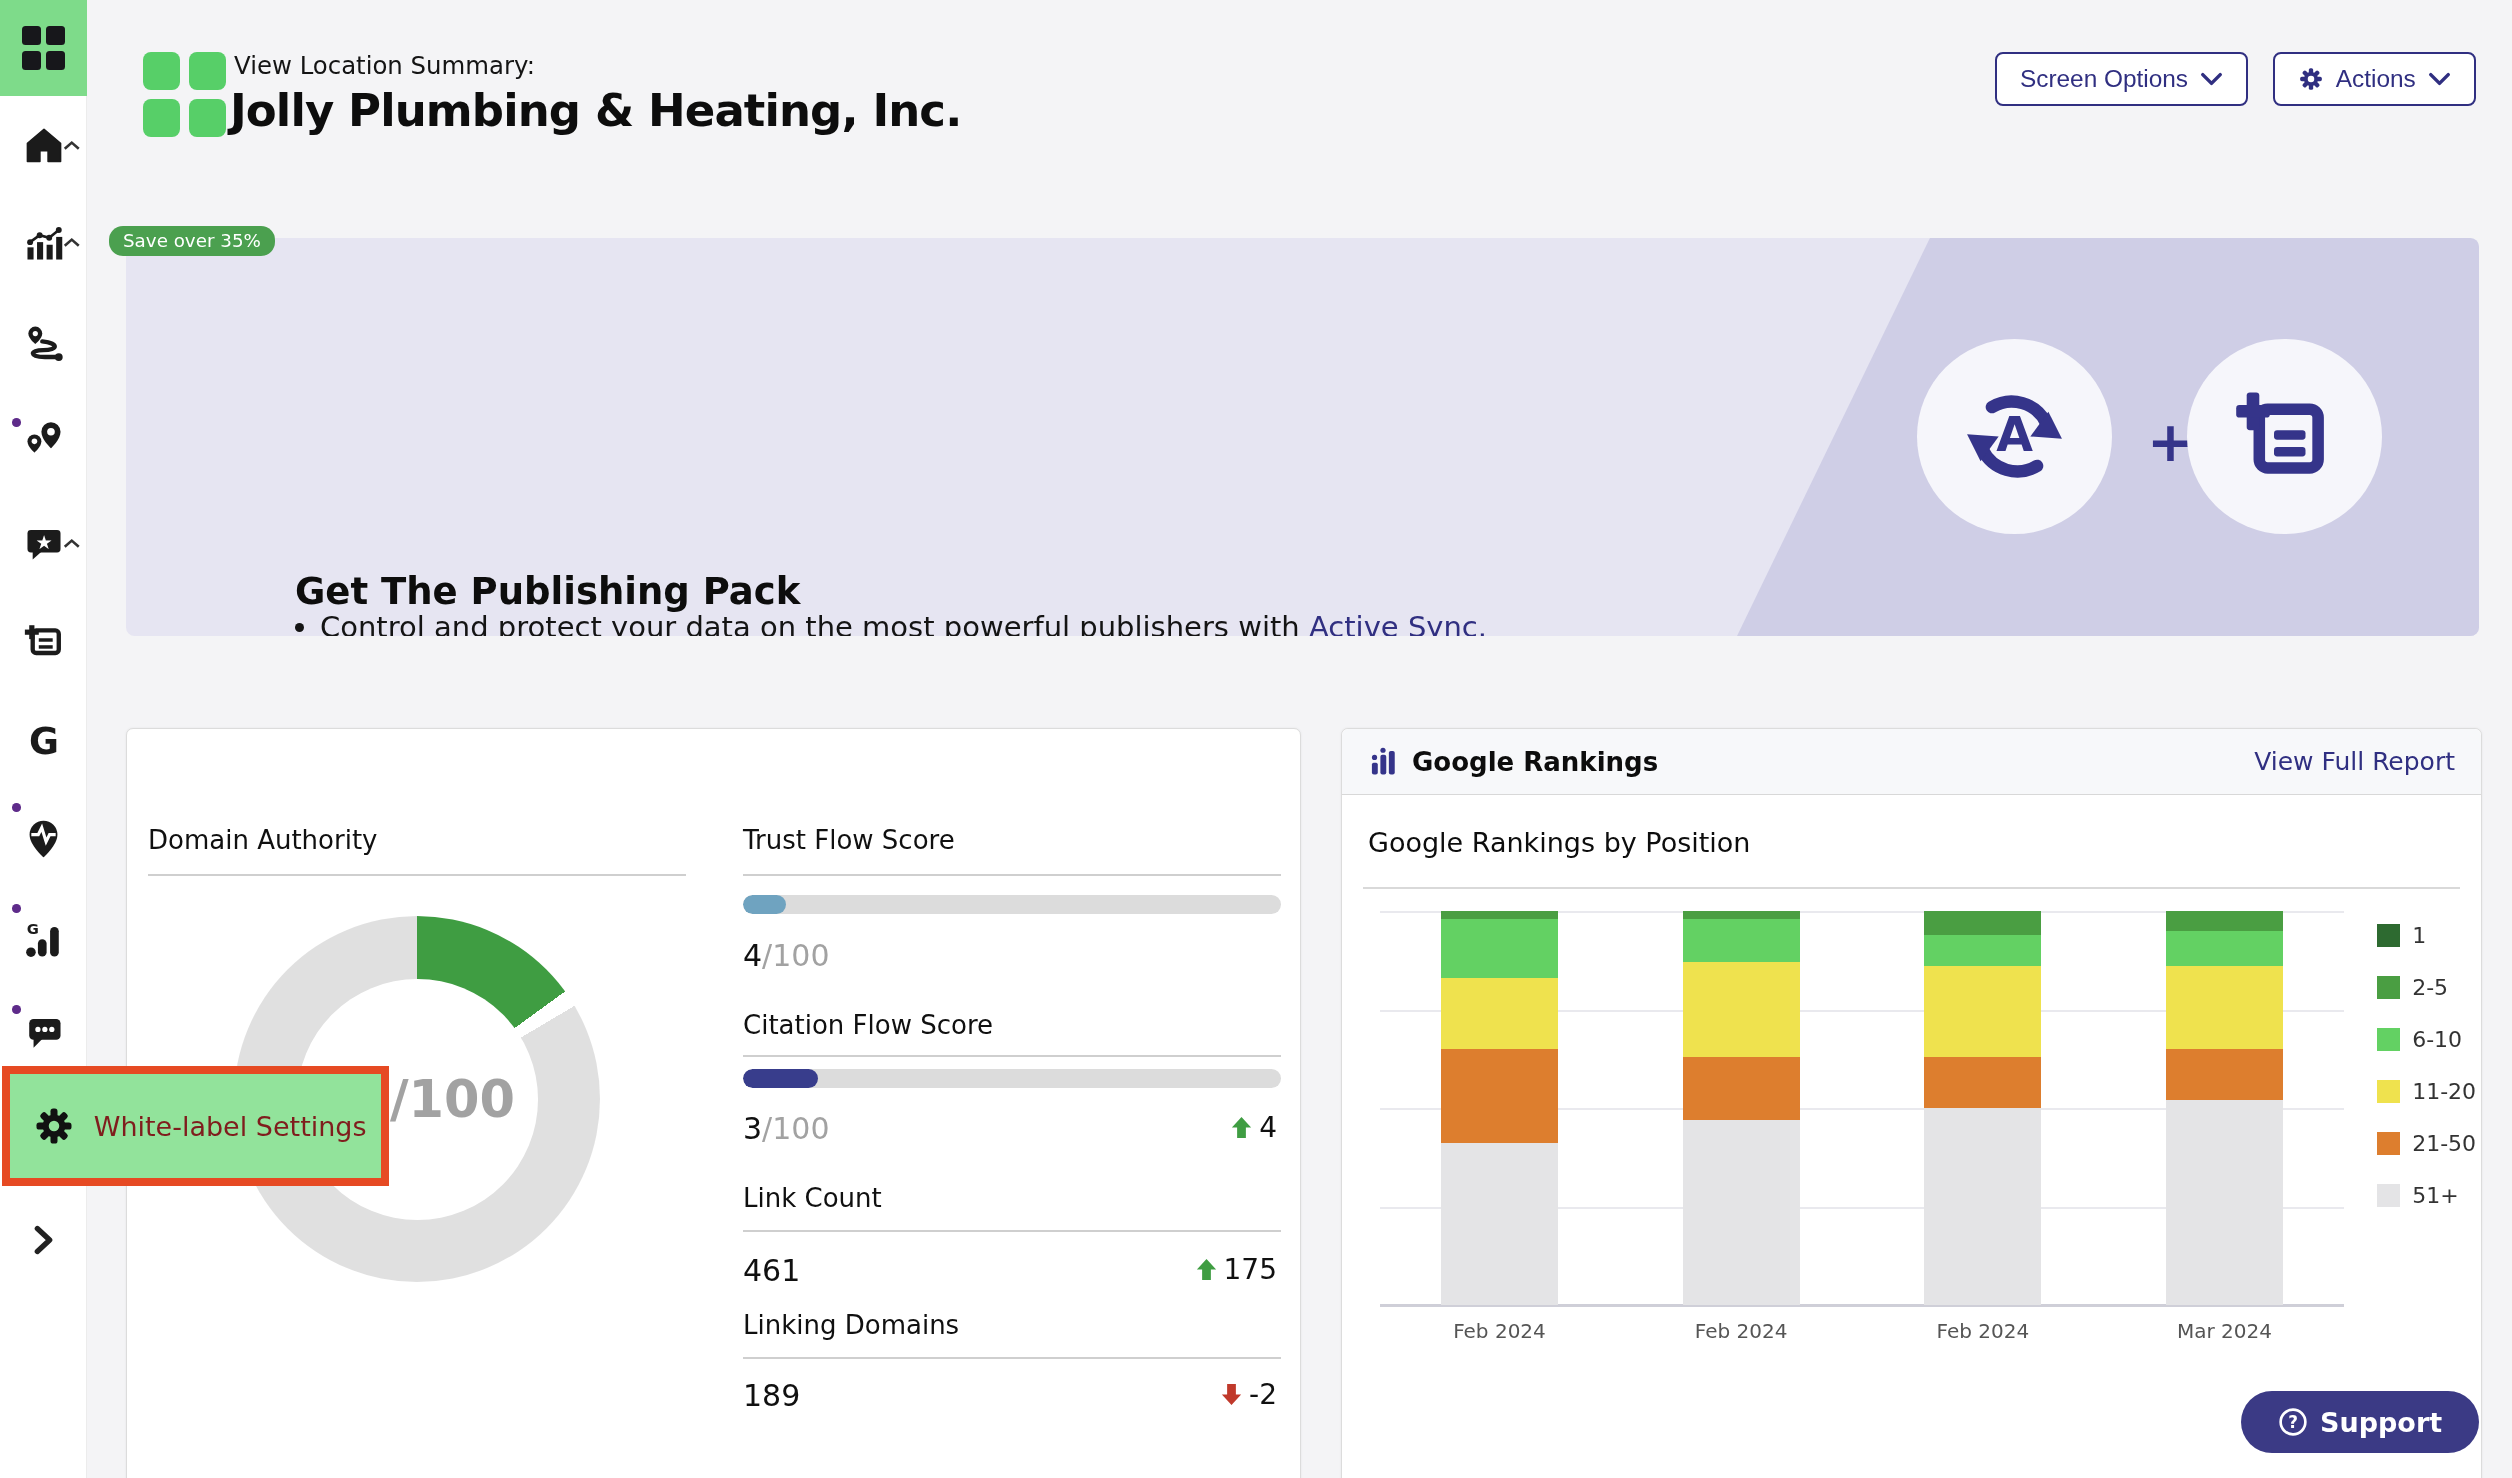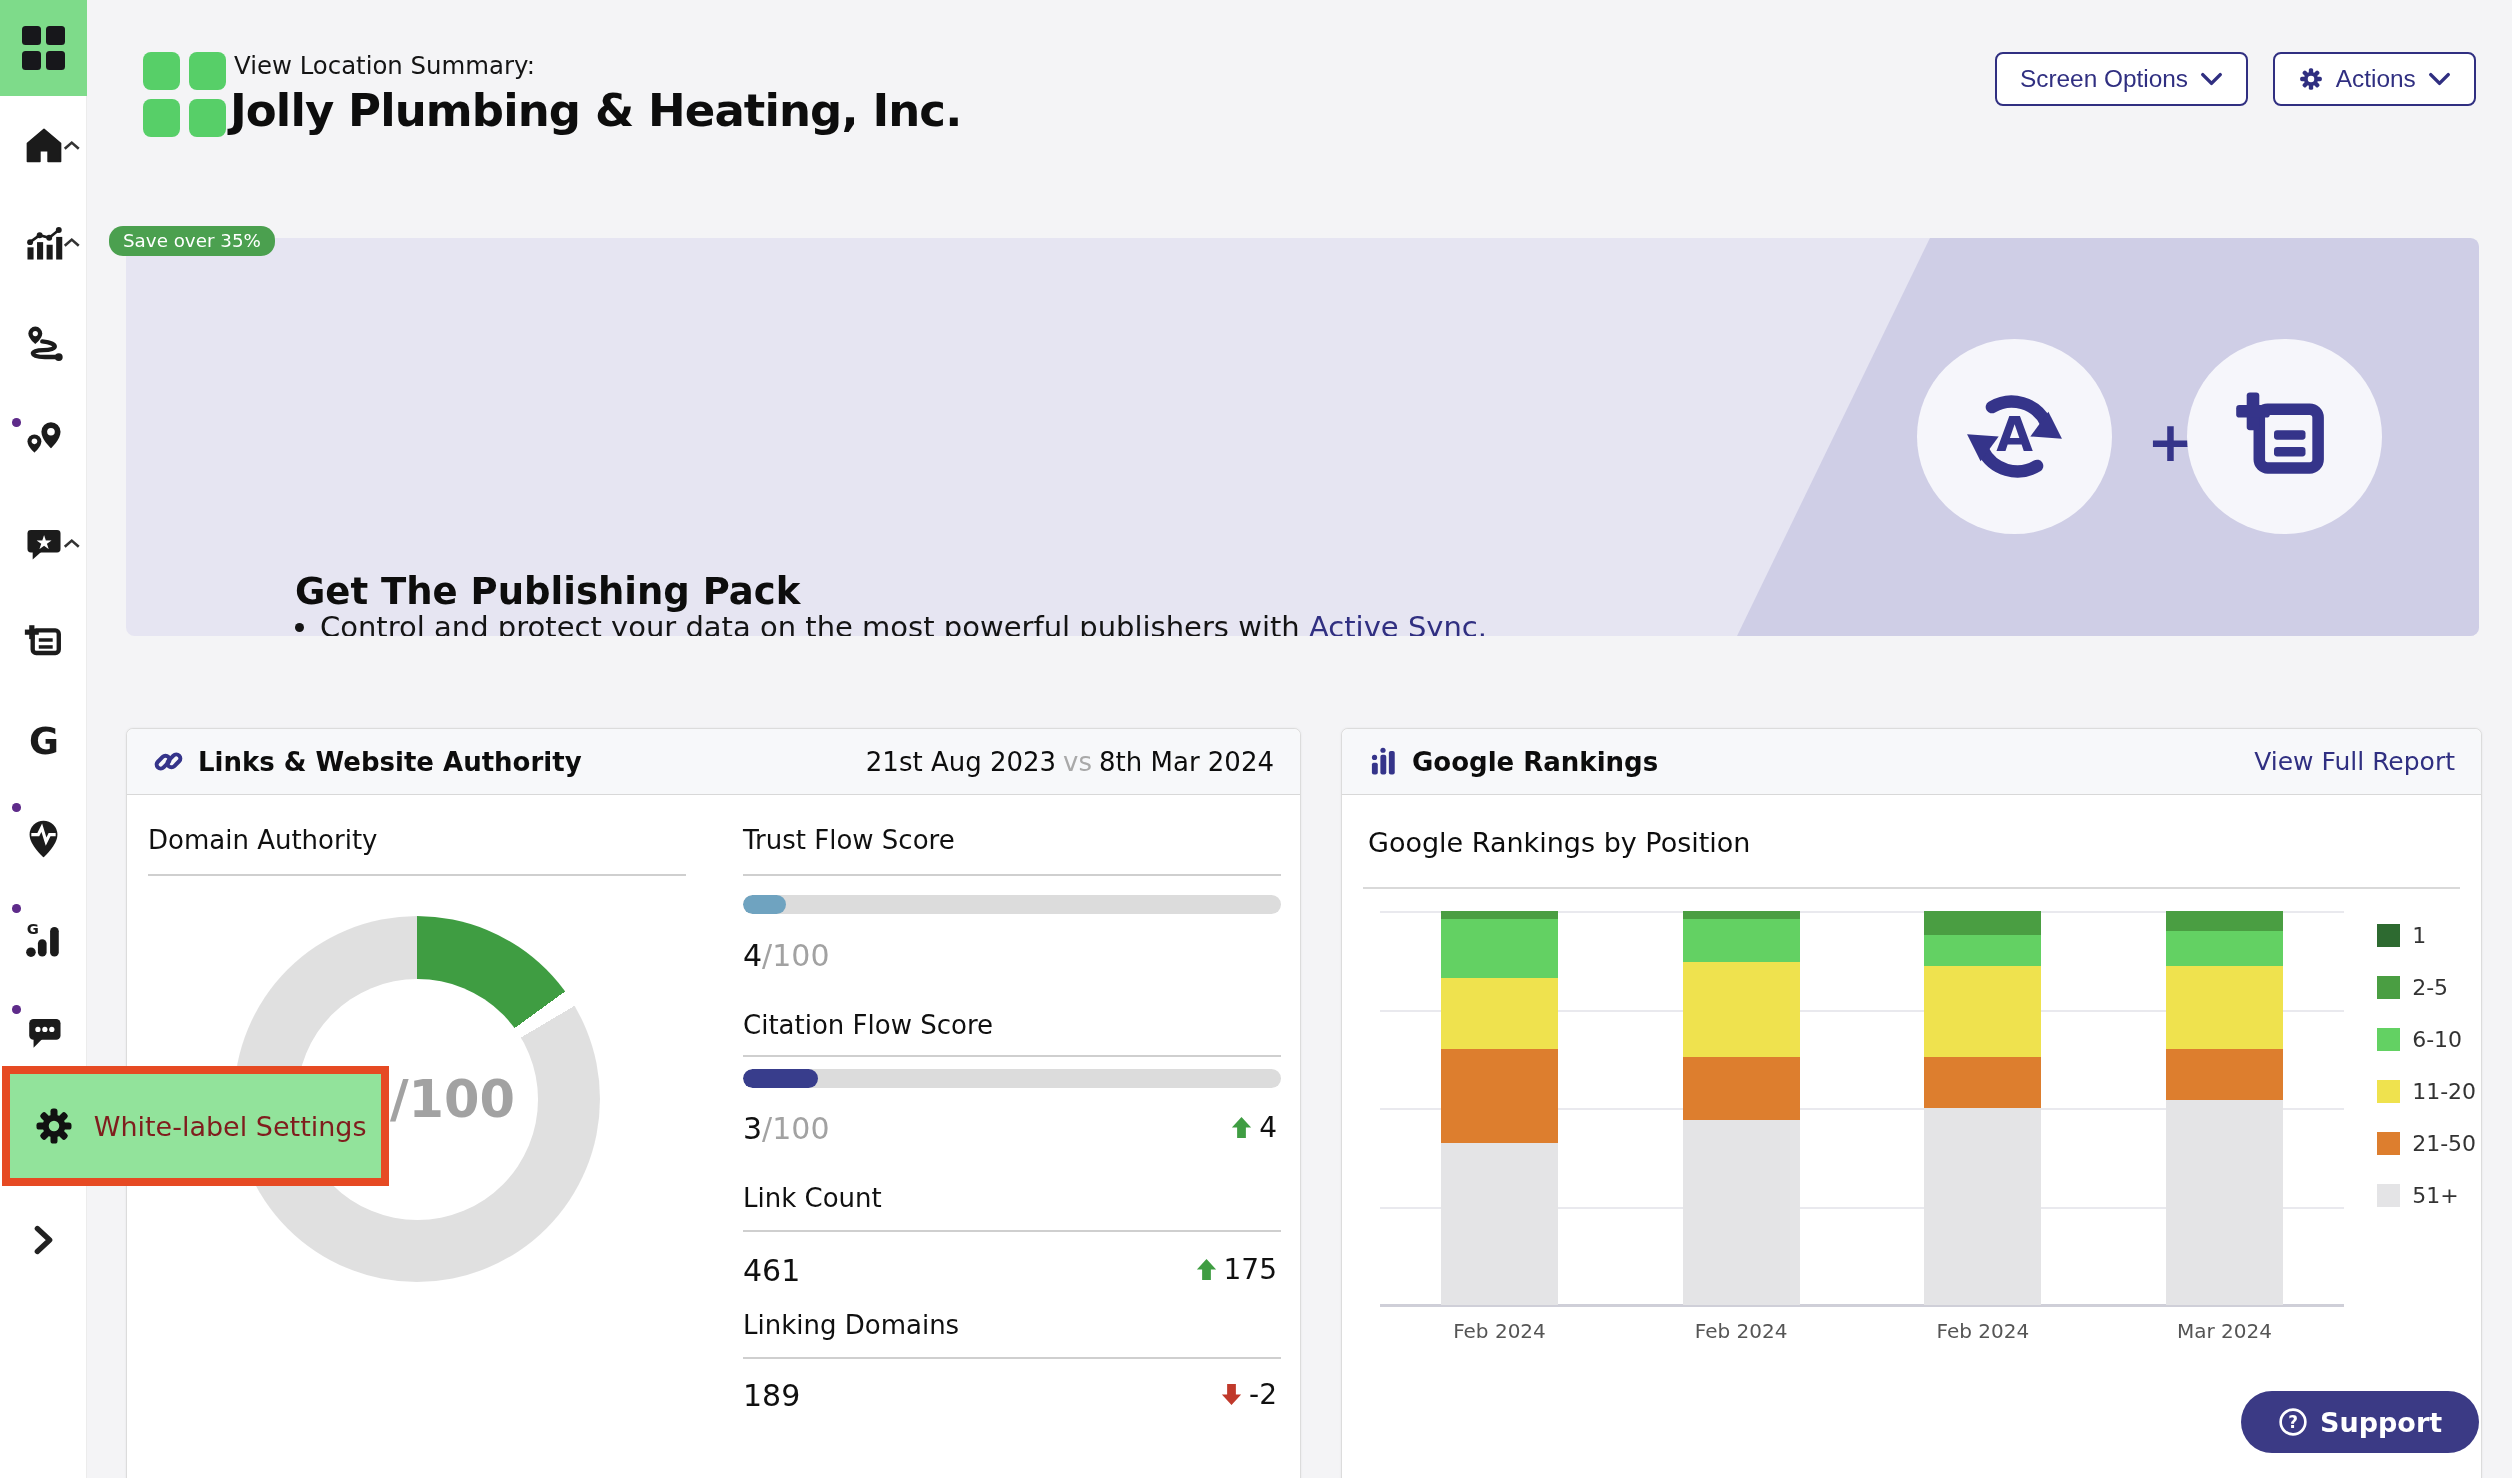--- a/index.html
+++ b/index.html
@@ -264,32 +264,20 @@
     </div>
     <h2 class="banner-title">Get The Publishing Pack</h2>
     <ul class="banner-bullets">
       <li><span>Control and protect your data on the most powerful publishers with </span><a href="#">Active Sync.</a></li>
 
     </ul>
 
   </section>
 
   <section class="card links-card">
-    <div class="card-head">
-      <svg width="31" height="31" viewBox="0 0 46 46">
-        <g fill="none" stroke="#35348a" stroke-width="6" stroke-linecap="round">
-          <rect x="4" y="18" width="22" height="12" rx="6" transform="rotate(-45 15 24)"></rect>
-          <rect x="20" y="16" width="22" height="12" rx="6" transform="rotate(-45 31 22)"></rect>
-        </g>
-      </svg>
-      <span class="card-title">Links &amp; Website Authority</span>
-      <span class="dates">
-        <span>21st Aug 2023</span><span class="vs">vs</span><span>8th Mar 2024</span>
-      </span>
-    </div>
 
     <div class="sec-label" style="left:21px;top:96px">Domain Authority</div>
     <div class="sec-rule" style="left:21px;top:145px;width:538px"></div>
     <div class="donut" id="da-donut" style="background: conic-gradient(rgb(63, 157, 66) 0%, rgb(63, 157, 66) 15%, rgb(255, 255, 255) 15%, rgb(255, 255, 255) 16.5%, rgb(224, 224, 224) 16.5%, rgb(224, 224, 224) 100%);">
       <div class="donut-hole">
         <span class="v">15</span>
           <span class="m">/100</span>
       </div>
     </div>
 

